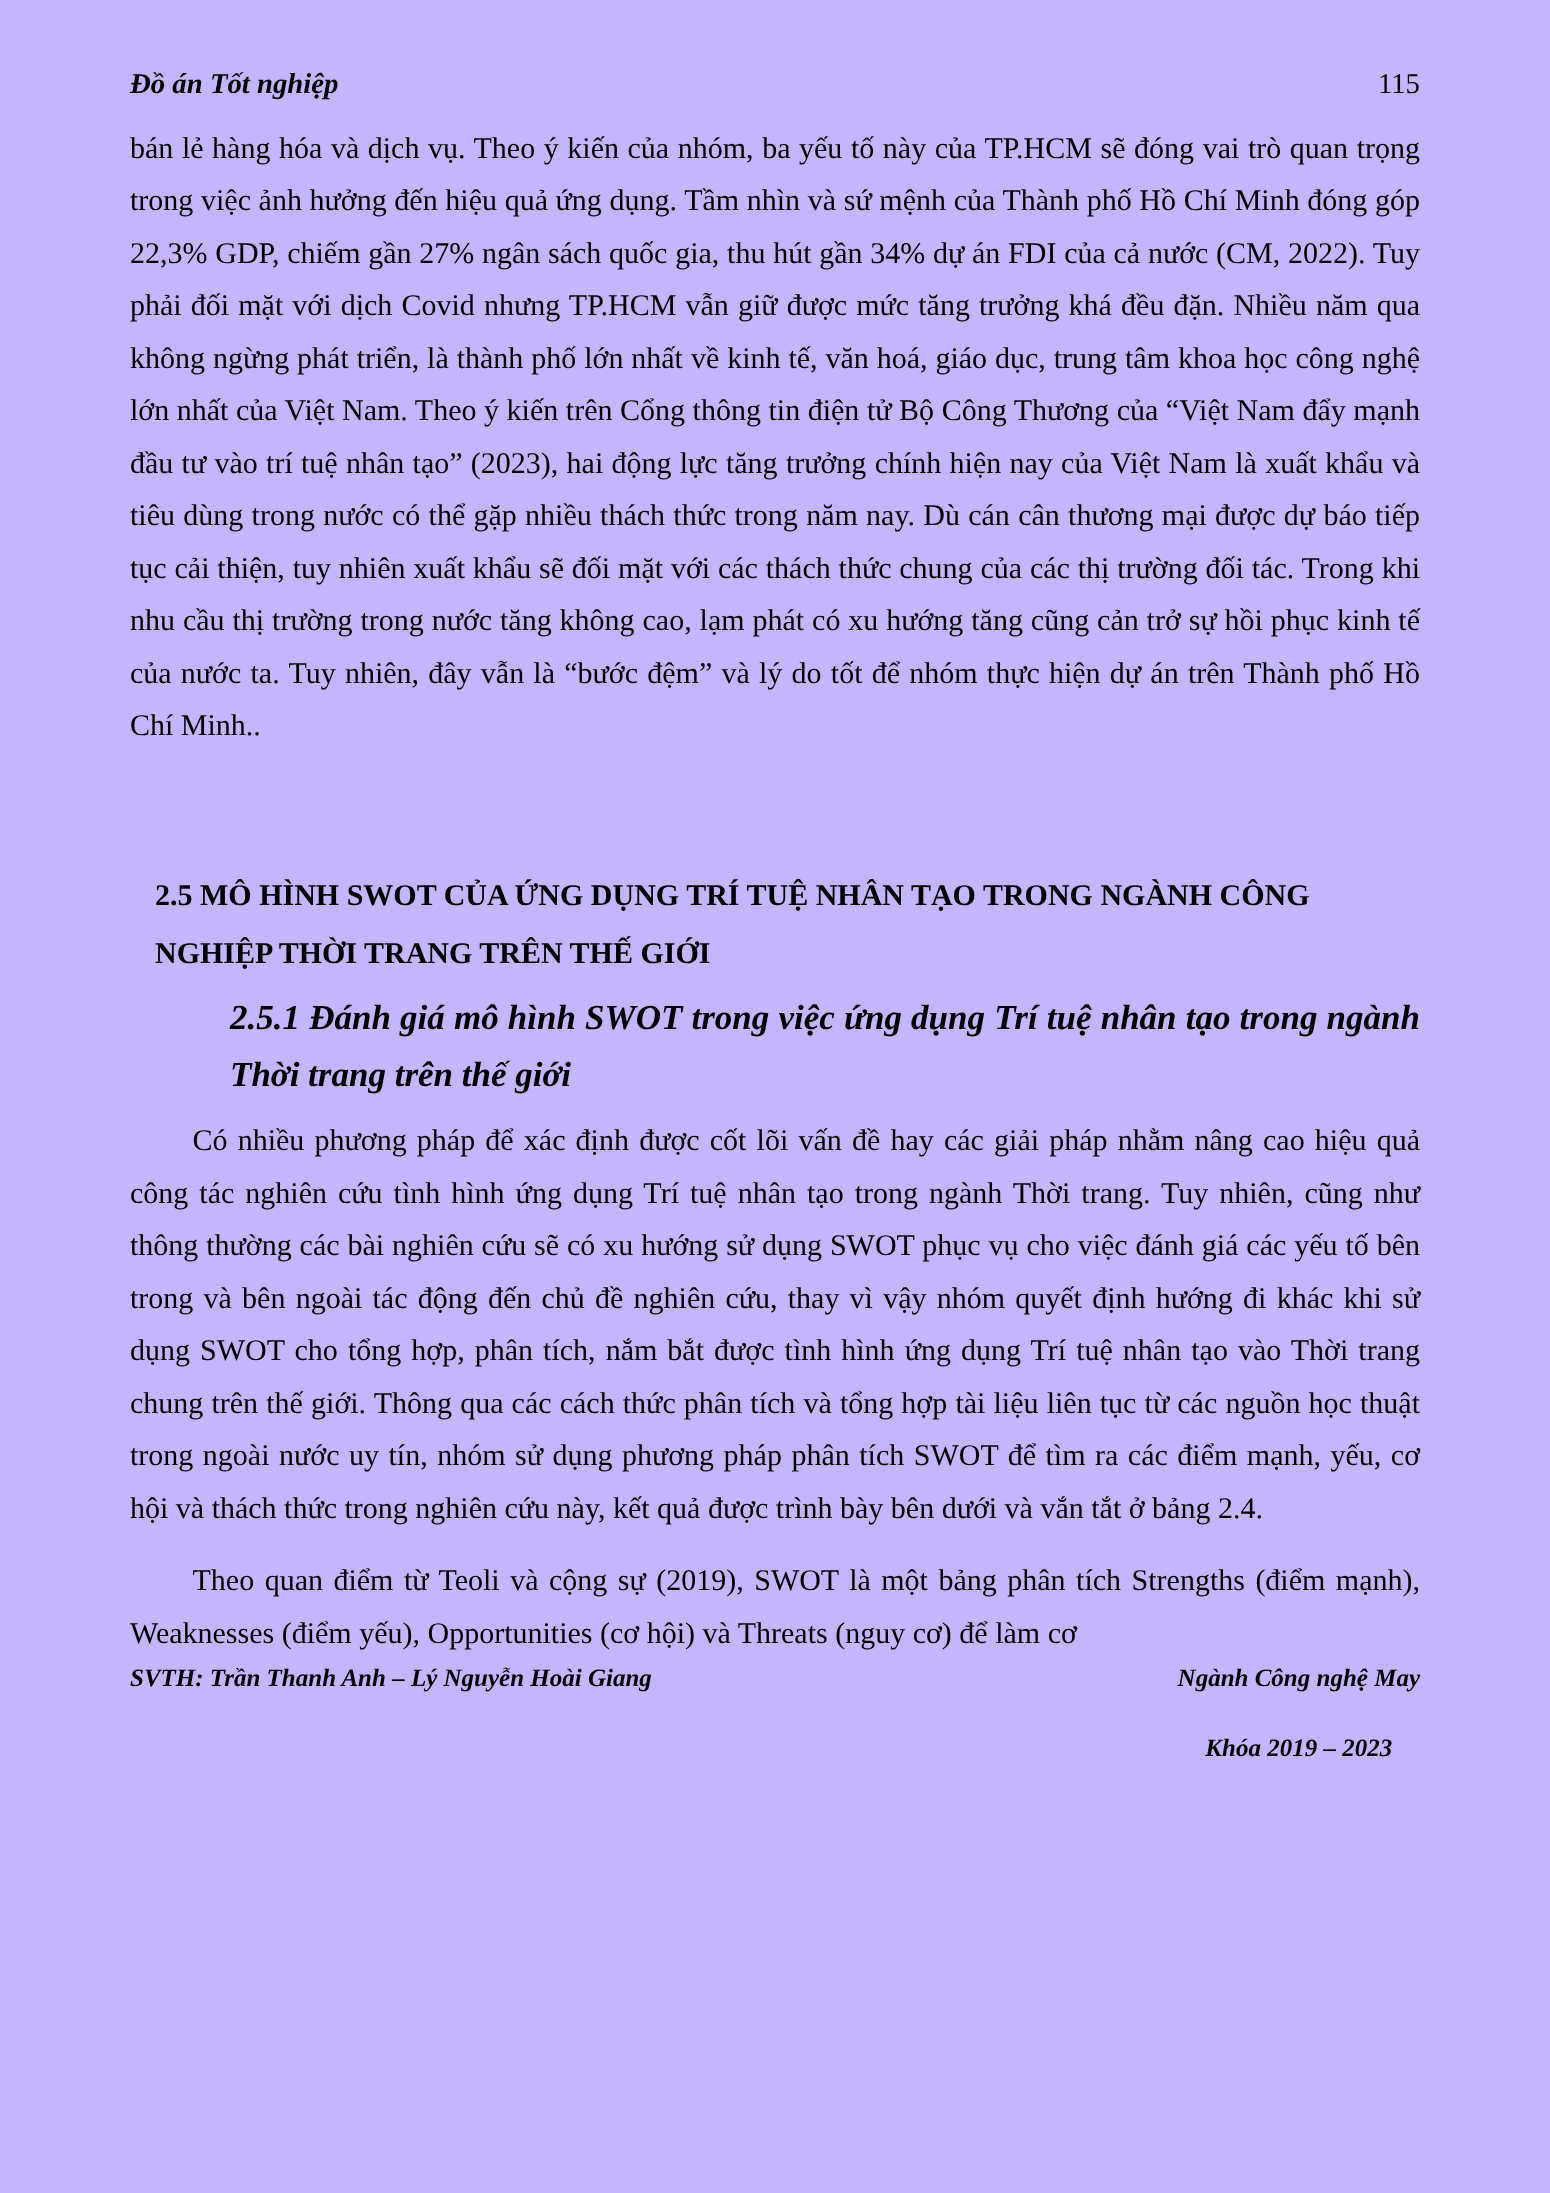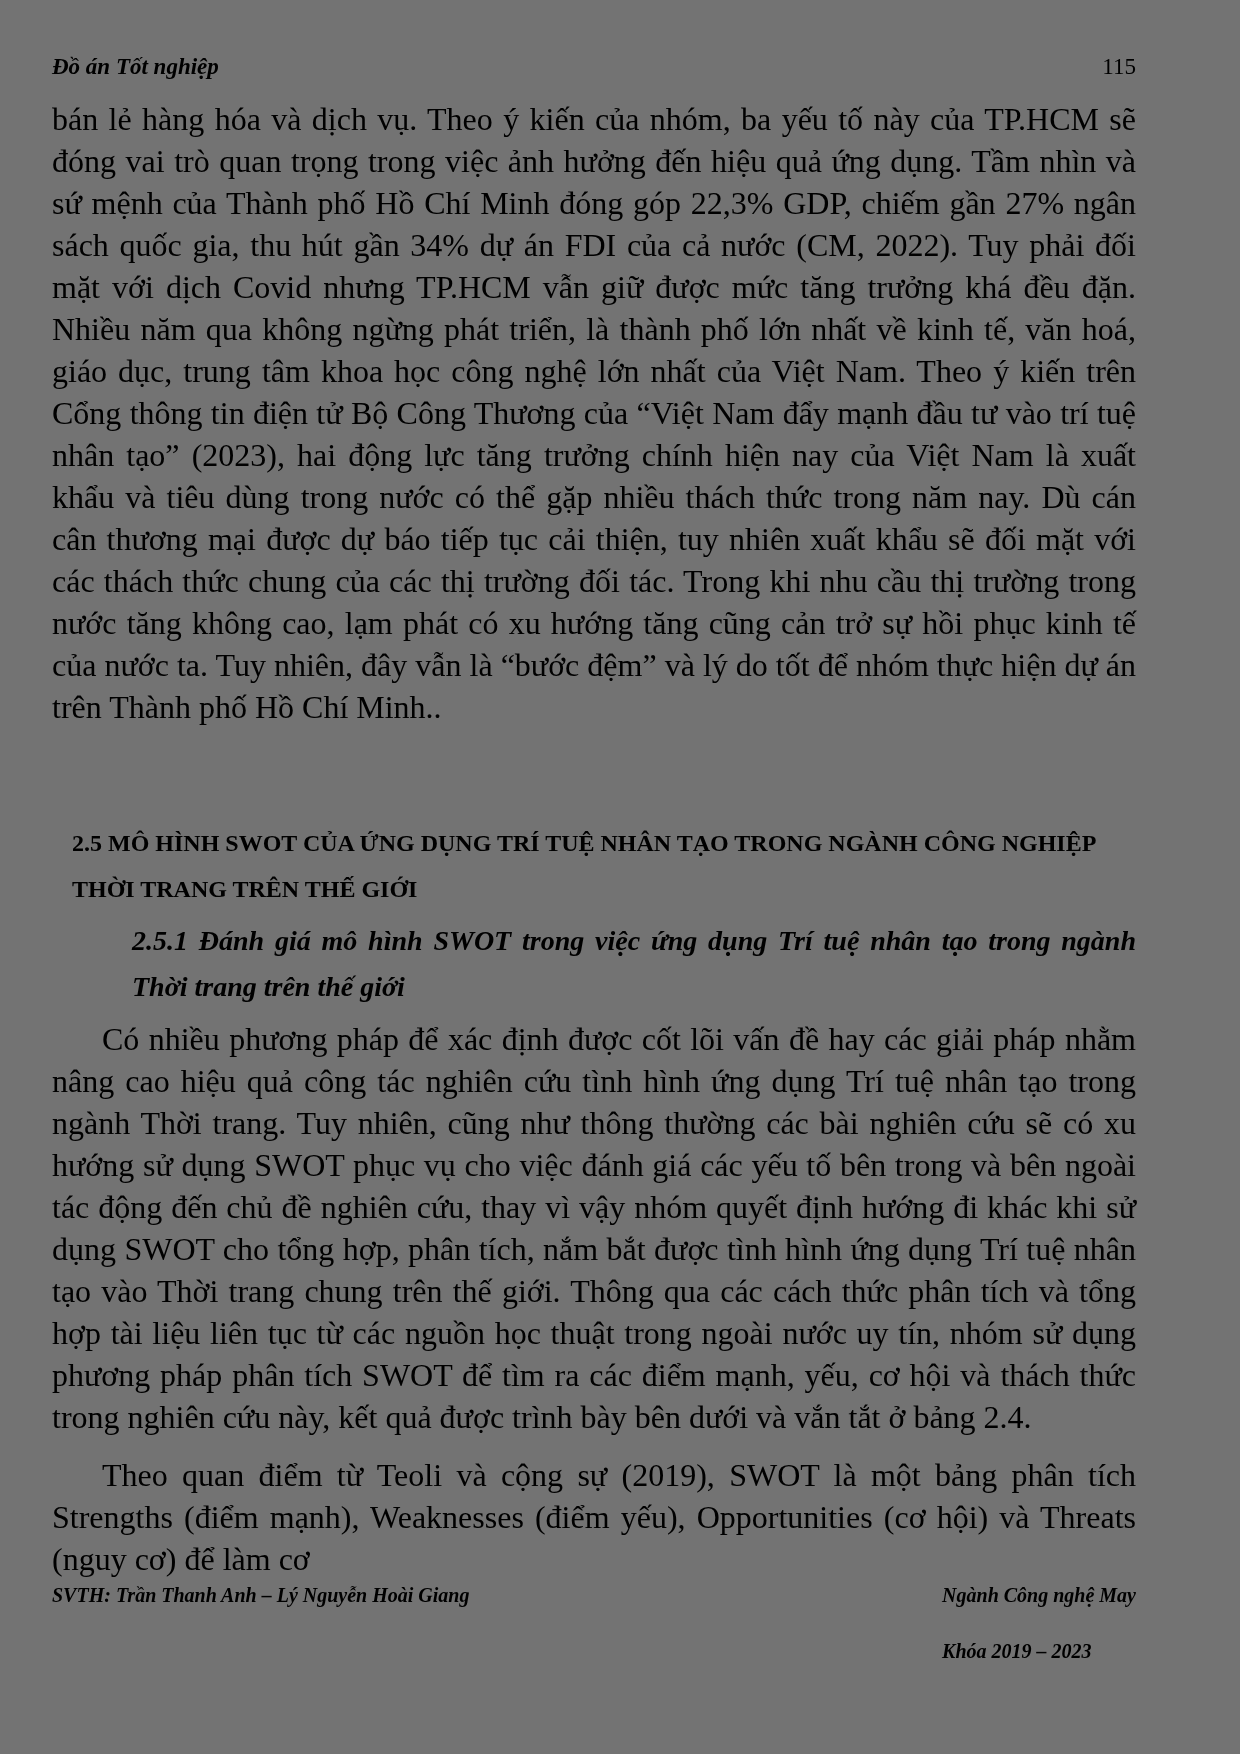--- a/index.html
+++ b/index.html
@@ -5,46 +5,46 @@
   html, body {
     margin: 0;
     padding: 0;
     background: #ffffff;
   }
   .page {
     position: relative;
     width: 1240px;
     height: 1754px;
     margin: 0 auto;
-    background: #737373;
+    background: #c4b5fd;
     color: #000000;
     font-family: "Liberation Serif", "DejaVu Serif", serif;
     box-sizing: border-box;
-    padding: 52px 104px 0 52px;
+    padding: 52px 104px 0 104px;
     overflow: hidden;
   }
   .page-header {
     display: flex;
     justify-content: space-between;
     align-items: baseline;
     font-size: 23px;
     line-height: 30px;
   }
   .doc-title {
     font-weight: bold;
     font-style: italic;
   }
   .page-number {
     font-weight: normal;
   }
   .body-text {
     margin-top: 16px;
   }
   .para {
-    font-size: 32px;
+    font-size: 24px;
     line-height: 42px;
     text-align: justify;
     margin: 0;
   }
   .para.indent-first {
     text-indent: 50px;
   }
   .section-heading {
     font-size: 24px;
     line-height: 46px;
@@ -70,21 +70,21 @@
   .page-footer {
     display: flex;
     justify-content: space-between;
     align-items: flex-start;
     font-size: 20px;
     font-weight: bold;
     font-style: italic;
     line-height: 30px;
   }
   .footer-right {
-    text-align: left;
+    text-align: center;
   }
   .footer-right .line {
     display: block;
   }
   .footer-right .line + .line {
     margin-top: 26px;
   }
 </style>
 </head>
 <body>

